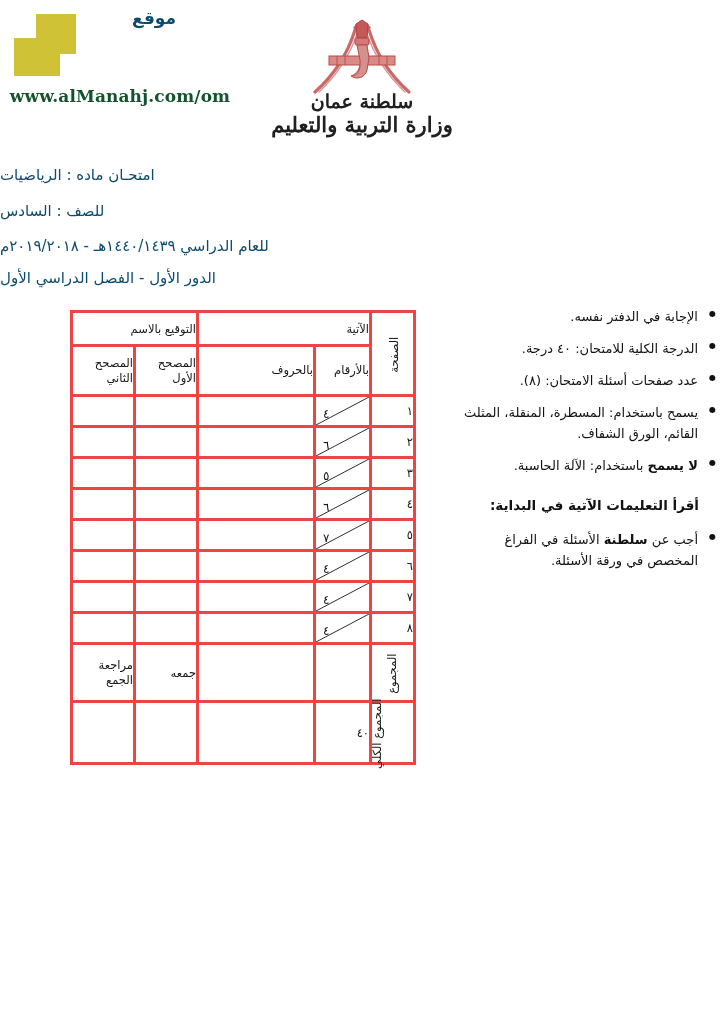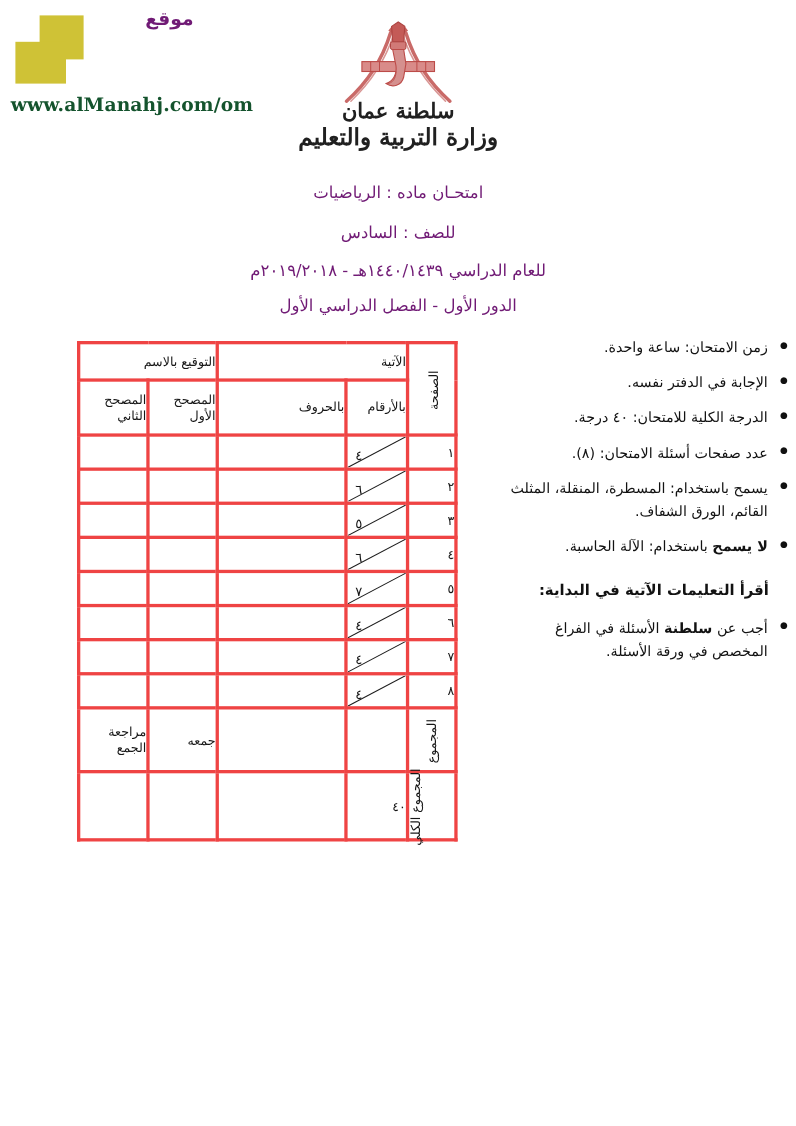--- a/index.html
+++ b/index.html
@@ -31,21 +31,21 @@
   }
   #wm-logo .sq-a { left: 22px; top: 0px;  width: 40px; height: 40px; }
   #wm-logo .sq-b { left: 0px;  top: 24px; width: 46px; height: 38px; }
 
   #wm-text {
     position: absolute; right: 10px; top: 2px;
     width: 152px;
     text-align: center;
     font-family: "DejaVu Sans", "Liberation Sans", sans-serif;
     font-weight: bold;
-    color: #701a75;
+    color: #0c4a6e;
     line-height: 1.28;
   }
   #wm-line1 { font-size: 17px; letter-spacing: -0.2px; }
   #wm-line2 { font-size: 17px; letter-spacing: -0.2px; }
 
   #wm-url {
     position: absolute; left: 4px; top: 80px;
     width: 232px;
     text-align: center;
     direction: ltr;
@@ -78,23 +78,23 @@
     font-size: 21px; font-weight: bold;
     letter-spacing: 0.5px;
     line-height: 1.1;
     margin-top: 1px;
   }
 
   
   #heading {
     position: absolute; left: 0px; top: 168px;
     width: 724px;
-    text-align: center;
+    text-align: left;
     direction: rtl;
-    color: #701a75;
+    color: #0c4a6e;
   }
   #heading .hl {
     font-family: "DejaVu Sans", "Liberation Sans", sans-serif;
     font-size: 15px;
     line-height: 1.0;
   }
   #h-subject { margin-bottom: 21px; }
   #h-grade   { margin-bottom: 20px; }
   #h-year    { margin-bottom: 17px; }
   #h-term    { }
@@ -385,21 +385,20 @@
       <td>٤٠</td>
       <td></td>
       <td></td>
       <td></td>
     </tr>
   </tbody>
 </table>
 
 <div id="notes">
   <ul id="notes-list-1">
-    <li><span>زمن الامتحان: ساعة واحدة.</span></li>
     <li><span>الإجابة في الدفتر نفسه.</span></li>
     <li><span>الدرجة الكلية للامتحان: ٤٠ درجة.</span></li>
     <li><span>عدد صفحات أسئلة الامتحان: (٨).</span></li>
     <li><span>يسمح باستخدام: المسطرة، المنقلة، المثلث القائم، الورق الشفاف.</span></li>
     <li><span class="bold-seg">لا يسمح</span><span> باستخدام: الآلة الحاسبة.</span></li>
   </ul>
 
   <div id="notes-heading">أقرأ التعليمات الآتية في البداية:</div>
 
   <ul id="notes-list-2">

